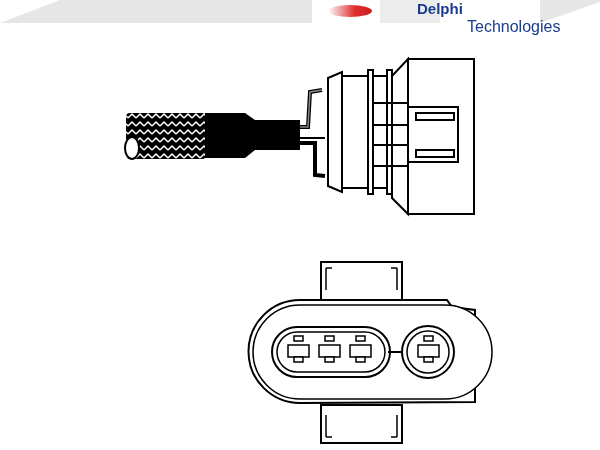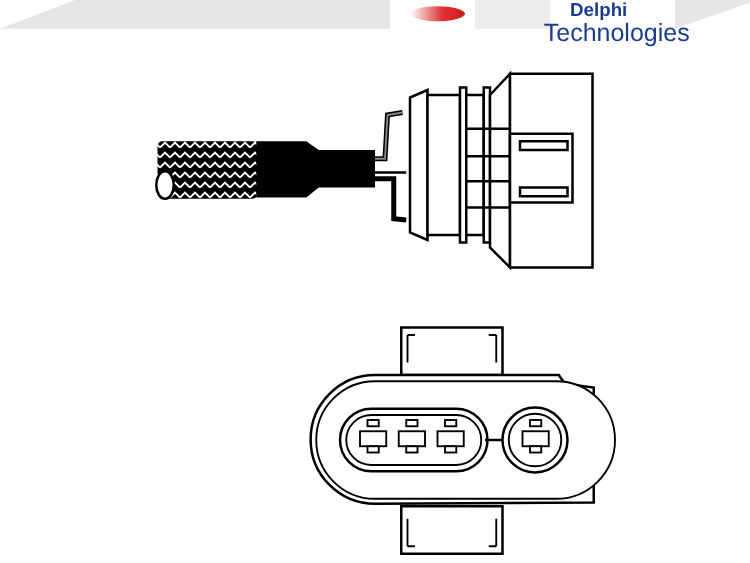--- a/index.html
+++ b/index.html
@@ -1,19 +1,19 @@
 <!DOCTYPE html>
 <html><head>
   <meta charset="utf-8">
   <style>
     html, body { margin:0; padding:0; background:#ffffff; }
     body { width:600px; height:450px; position:relative; overflow:hidden; font-family:"Liberation Sans", sans-serif; }
     .banner { position:absolute; left:0; top:0; width:600px; height:24px; }
-    .brand-top { position:absolute; left:456px; top:1px; font-weight:bold; font-size:15px; color:#1a3c8f; line-height:16px; }
-    .brand-bottom { position:absolute; left:435px; top:18px; font-size:20px; color:#1a3c8f; line-height:18px; }
+    .brand-top { position:absolute; left:417px; top:1px; font-weight:bold; font-size:15px; color:#1a3c8f; line-height:16px; }
+    .brand-bottom { position:absolute; left:467px; top:18px; font-size:16px; color:#1a3c8f; line-height:18px; }
     .drawing { position:absolute; left:0; top:0; }
   </style>
 </head>
 <body>
 
 <svg class="banner" width="600" height="24" viewBox="0 0 600 24">
   <polygon points="0,23 60,0 312,0 312,23" fill="#e6e6e6"></polygon>
   <rect x="380" y="0" width="60" height="23" fill="#ececec"></rect>
   <polygon points="540,0 600,0 600,2 540,23" fill="#e6e6e6"></polygon>
   <g>

